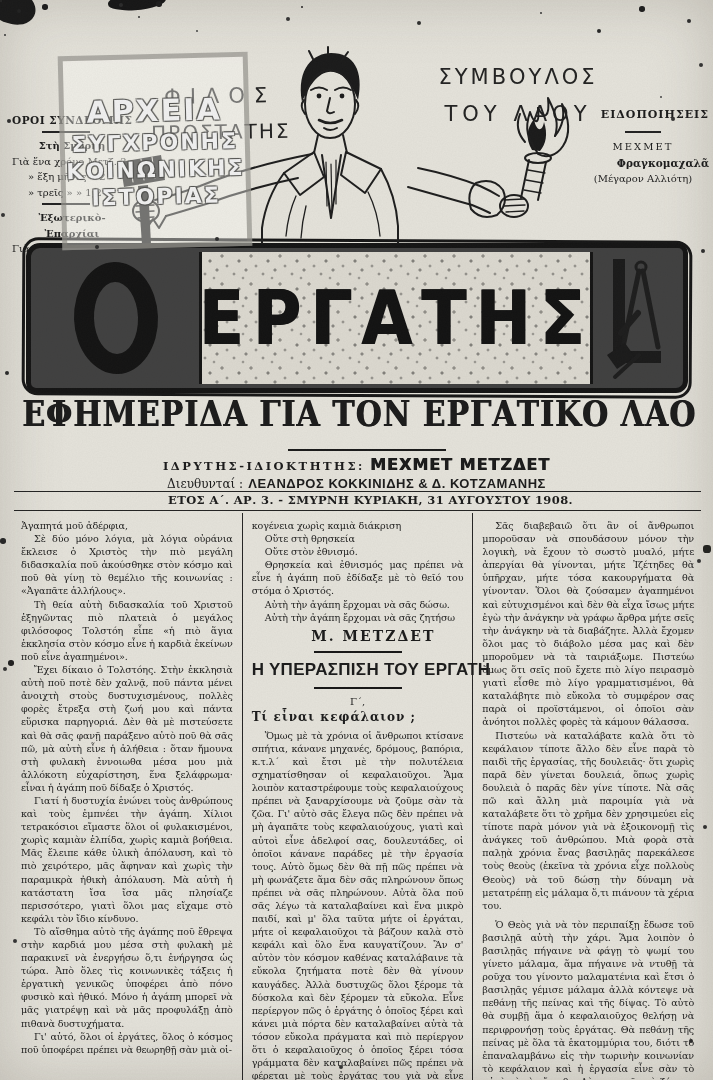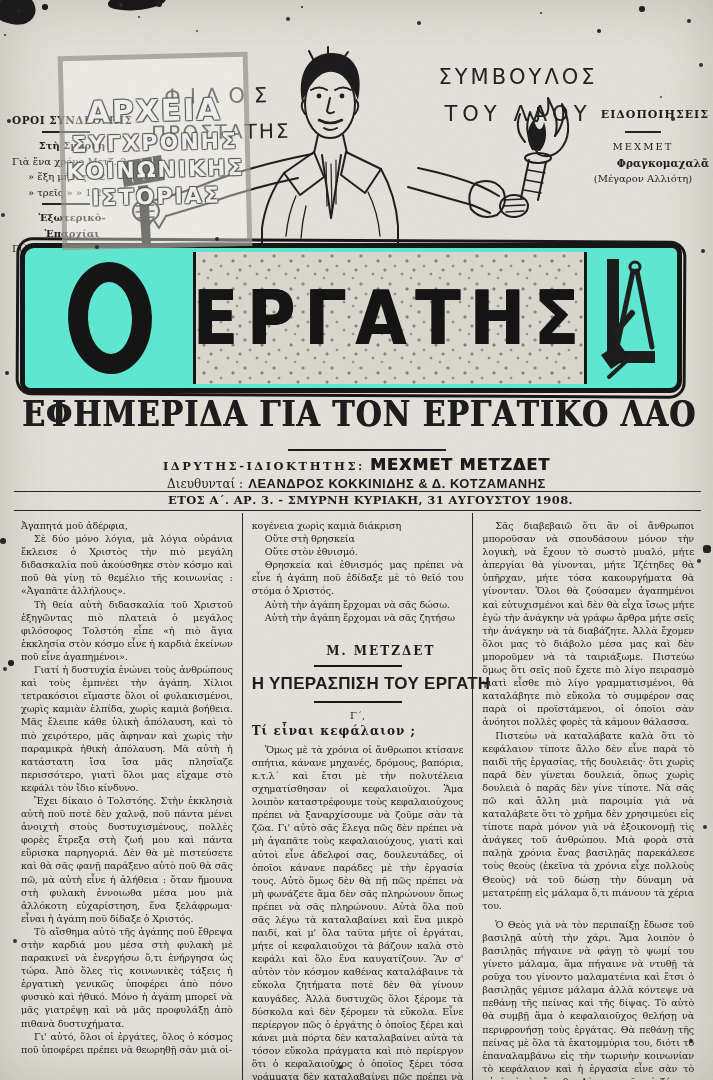--- a/index.html
+++ b/index.html
@@ -51,22 +51,22 @@
   .notices{position:absolute;right:4px;top:106px;width:132px;z-index:2;text-align:center;
     font-size:10px;line-height:1.6;}
   .notices .t{font-weight:700;font-size:11px;letter-spacing:1px;text-align:right;}
   .notices .body{margin-top:2px;}
   .notices .rule{width:36px;border-top:2px solid #222;margin:7px auto 6px;}
   .notices .off{letter-spacing:2px;}
   .notices .offname{font-weight:700;font-size:10.5px;text-align:right;}
   
   .figure{position:absolute;left:100px;top:46px;z-index:3;}
   
-  .banner{position:absolute;left:20px;top:243px;width:662px;height:150px;z-index:2;
-    background:#5eead4;border:5px solid #141414;border-radius:14px 10px 12px 10px;box-sizing:border-box;}
+  .banner{position:absolute;left:26px;top:243px;width:662px;height:150px;z-index:2;
+    background:#404040;border:5px solid #141414;border-radius:14px 10px 12px 10px;box-sizing:border-box;}
   .banner:before{content:"";position:absolute;inset:-9px;border:3px solid #161616;
     border-radius:16px;transform:rotate(.3deg);pointer-events:none;}
   .panel-o{position:absolute;left:6px;top:6px;bottom:6px;width:158px;display:flex;
     align-items:center;justify-content:center;}
   .oletter{width:84px;height:112px;border:20px solid #131313;border-radius:50%;
     transform:rotate(-2deg);box-sizing:border-box;}
   .panel-mid{position:absolute;left:168px;right:90px;top:4px;bottom:4px;
     border-left:3px solid #141414;border-right:3px solid #141414;
     display:flex;align-items:center;justify-content:center;
     background-color:#dcd9d0;
@@ -99,21 +99,21 @@
     font-size:11.5px;letter-spacing:.4px;z-index:2;}
   .rule-b{position:absolute;left:14px;right:12px;top:510px;border-top:1.5px solid #222;z-index:2;}
   
   .cols{position:absolute;left:12px;right:10px;top:513px;bottom:0;display:flex;z-index:2;}
   .col{flex:1 1 0;padding:6px 9px 0 9px;min-width:0;}
   .col-mid{border-left:1.3px solid #242424;border-right:1.3px solid #242424;}
   .col p{margin:0;font-size:9.6px;line-height:13.1px;text-align:justify;text-indent:13px;
     letter-spacing:-.15px;}
   .col p.noind{text-indent:0;}
   .sig-letter{text-align:right;padding-right:28px;font-weight:700;letter-spacing:2px;
-    font-size:12px;margin:20px 0 2px;}
+    font-size:14px;margin:4px 0 2px;}
   .art-rule{width:88px;border-top:2px solid #161616;margin:7px auto 7px;}
   .art-title{text-align:center;font-family:"Liberation Sans","DejaVu Sans",sans-serif;
     font-weight:700;font-size:17px;letter-spacing:.3px;margin:1px 0;white-space:nowrap;}
   .sec-num{text-align:center;font-size:10px;margin:2px 0 3px;}
   .sec-head{text-align:left;font-weight:700;font-size:12px;letter-spacing:1px;margin:0 0 5px;}
   .gap-top{margin-top:6px !important;}
   svg .ink{stroke:#1d1d1d;fill:none;stroke-width:2;stroke-linecap:round;stroke-linejoin:round;}
   svg .inkfill{fill:#1a1a1a;stroke:none;}
 </style>
 </head>
@@ -245,22 +245,22 @@
   <div class="rule-a"></div>
   <div class="dateline">ΕΤΟΣ Α΄. ΑΡ. 3. - ΣΜΥΡΝΗ ΚΥΡΙΑΚΗ, 31 ΑΥΓΟΥΣΤΟΥ 1908.</div>
   <div class="rule-b"></div>
 
   <div class="cols">
 
     <div class="col">
       <p class="noind">Ἀγαπητά μοῦ ἀδέρφια,</p>
       <p>Σὲ δύο μόνο λόγια, μὰ λόγια οὐράνια ἔκλεισε ὁ Χριστὸς τὴν πιὸ μεγάλη διδασκαλία ποῦ ἀκούσθηκε στὸν κόσμο καὶ ποῦ θὰ γίνῃ τὸ θεμέλιο τῆς κοινωνίας : «Ἀγαπᾶτε ἀλλήλους».</p>
       <p>Τὴ θεία αὐτὴ διδασκαλία τοῦ Χριστοῦ ἐξηγῶντας πιὸ πλατειὰ ὁ μεγάλος φιλόσοφος Τολστόη εἶπε «ἡ πιὸ ἅγια ἐκκλησία στὸν κόσμο εἶνε ἡ καρδιὰ ἐκείνων ποῦ εἶνε ἀγαπημένοι».</p>
+      <p>Ἔχει δίκαιο ὁ Τολστόης. Στὴν ἐκκλησιὰ αὐτὴ ποῦ ποτὲ δὲν χαλνᾷ, ποῦ πάντα μένει ἀνοιχτὴ στοὺς δυστυχισμένους, πολλὲς φορὲς ἔτρεξα στὴ ζωή μου καὶ πάντα εὕρισκα παρηγοριά. Δὲν θὰ μὲ πιστεύσετε καὶ θὰ σᾶς φανῇ παράξενο αὐτὸ ποῦ θὰ σᾶς πῶ, μὰ αὐτὴ εἶνε ἡ ἀλήθεια : ὅταν ἤμουνα στὴ φυλακὴ ἐννοιωθα μέσα μου μιὰ ἀλλόκοτη εὐχαρίστηση, ἕνα ξελάφρωμα· εἶναι ἡ ἀγάπη ποῦ δίδαξε ὁ Χριστός.</p>
       <p>Γιατί ἡ δυστυχία ἑνώνει τοὺς ἀνθρώπους καὶ τοὺς ἐμπνέει τὴν ἀγάπη. Χίλιοι τετρακόσιοι εἴμαστε ὅλοι οἱ φυλακισμένοι, χωρὶς καμιὰν ἐλπίδα, χωρὶς καμιὰ βοήθεια. Μᾶς ἔλειπε κάθε ὑλικὴ ἀπόλαυση, καὶ τὸ πιὸ χειρότερο, μᾶς ἄφηναν καὶ χωρὶς τὴν παραμικρὰ ἠθικὴ ἀπόλαυση. Μὰ αὐτὴ ἡ κατάστατη ἴσα ἴσα μᾶς πλησίαζε περισσότερο, γιατὶ ὅλοι μας εἴχαμε στὸ κεφάλι τὸν ἴδιο κίνδυνο.</p>
-      <p>Ἔχει δίκαιο ὁ Τολστόης. Στὴν ἐκκλησιὰ αὐτὴ ποῦ ποτὲ δὲν χαλνᾷ, ποῦ πάντα μένει ἀνοιχτὴ στοὺς δυστυχισμένους, πολλὲς φορὲς ἔτρεξα στὴ ζωή μου καὶ πάντα εὕρισκα παρηγοριά. Δὲν θὰ μὲ πιστεύσετε καὶ θὰ σᾶς φανῇ παράξενο αὐτὸ ποῦ θὰ σᾶς πῶ, μὰ αὐτὴ εἶνε ἡ ἀλήθεια : ὅταν ἤμουνα στὴ φυλακὴ ἐννοιωθα μέσα μου μιὰ ἀλλόκοτη εὐχαρίστηση, ἕνα ξελάφρωμα· εἶναι ἡ ἀγάπη ποῦ δίδαξε ὁ Χριστός.</p>
       <p>Τὸ αἴσθημα αὐτὸ τῆς ἀγάπης ποῦ ἔθρεψα στὴν καρδιά μου μέσα στὴ φυλακὴ μὲ παρακινεῖ νὰ ἐνεργήσω ὅ,τι ἐνήργησα ὡς τώρα. Ἀπὸ ὅλες τὶς κοινωνικὲς τάξεις ἡ ἐργατικὴ γενικῶς ὑποφέρει ἀπὸ πόνο φυσικὸ καὶ ἠθικό. Μόνο ἡ ἀγάπη μπορεῖ νὰ μᾶς γιατρέψῃ καὶ νὰ μᾶς προφυλάξῃ ἀπὸ πιθανὰ δυστυχήματα.</p>
       <p>Γι' αὐτό, ὅλοι οἱ ἐργάτες, ὅλος ὁ κόσμος ποῦ ὑποφέρει πρέπει νὰ θεωρηθῇ σὰν μιὰ οἰ-</p>
     </div>
 
     <div class="col col-mid">
       <p class="noind">κογένεια χωρὶς καμιὰ διάκριση</p>
       <p>Οὔτε στὴ θρησκεία</p>
       <p>Οὔτε στὸν ἐθνισμό.</p>
       <p>Θρησκεία καὶ ἐθνισμός μας πρέπει νὰ εἶνε ἡ ἀγάπη ποῦ ἐδίδαξε μὲ τὸ θεῖό του στόμα ὁ Χριστός.</p>
       <p>Αὐτὴ τὴν ἀγάπη ἔρχομαι νὰ σᾶς δώσω.</p>

